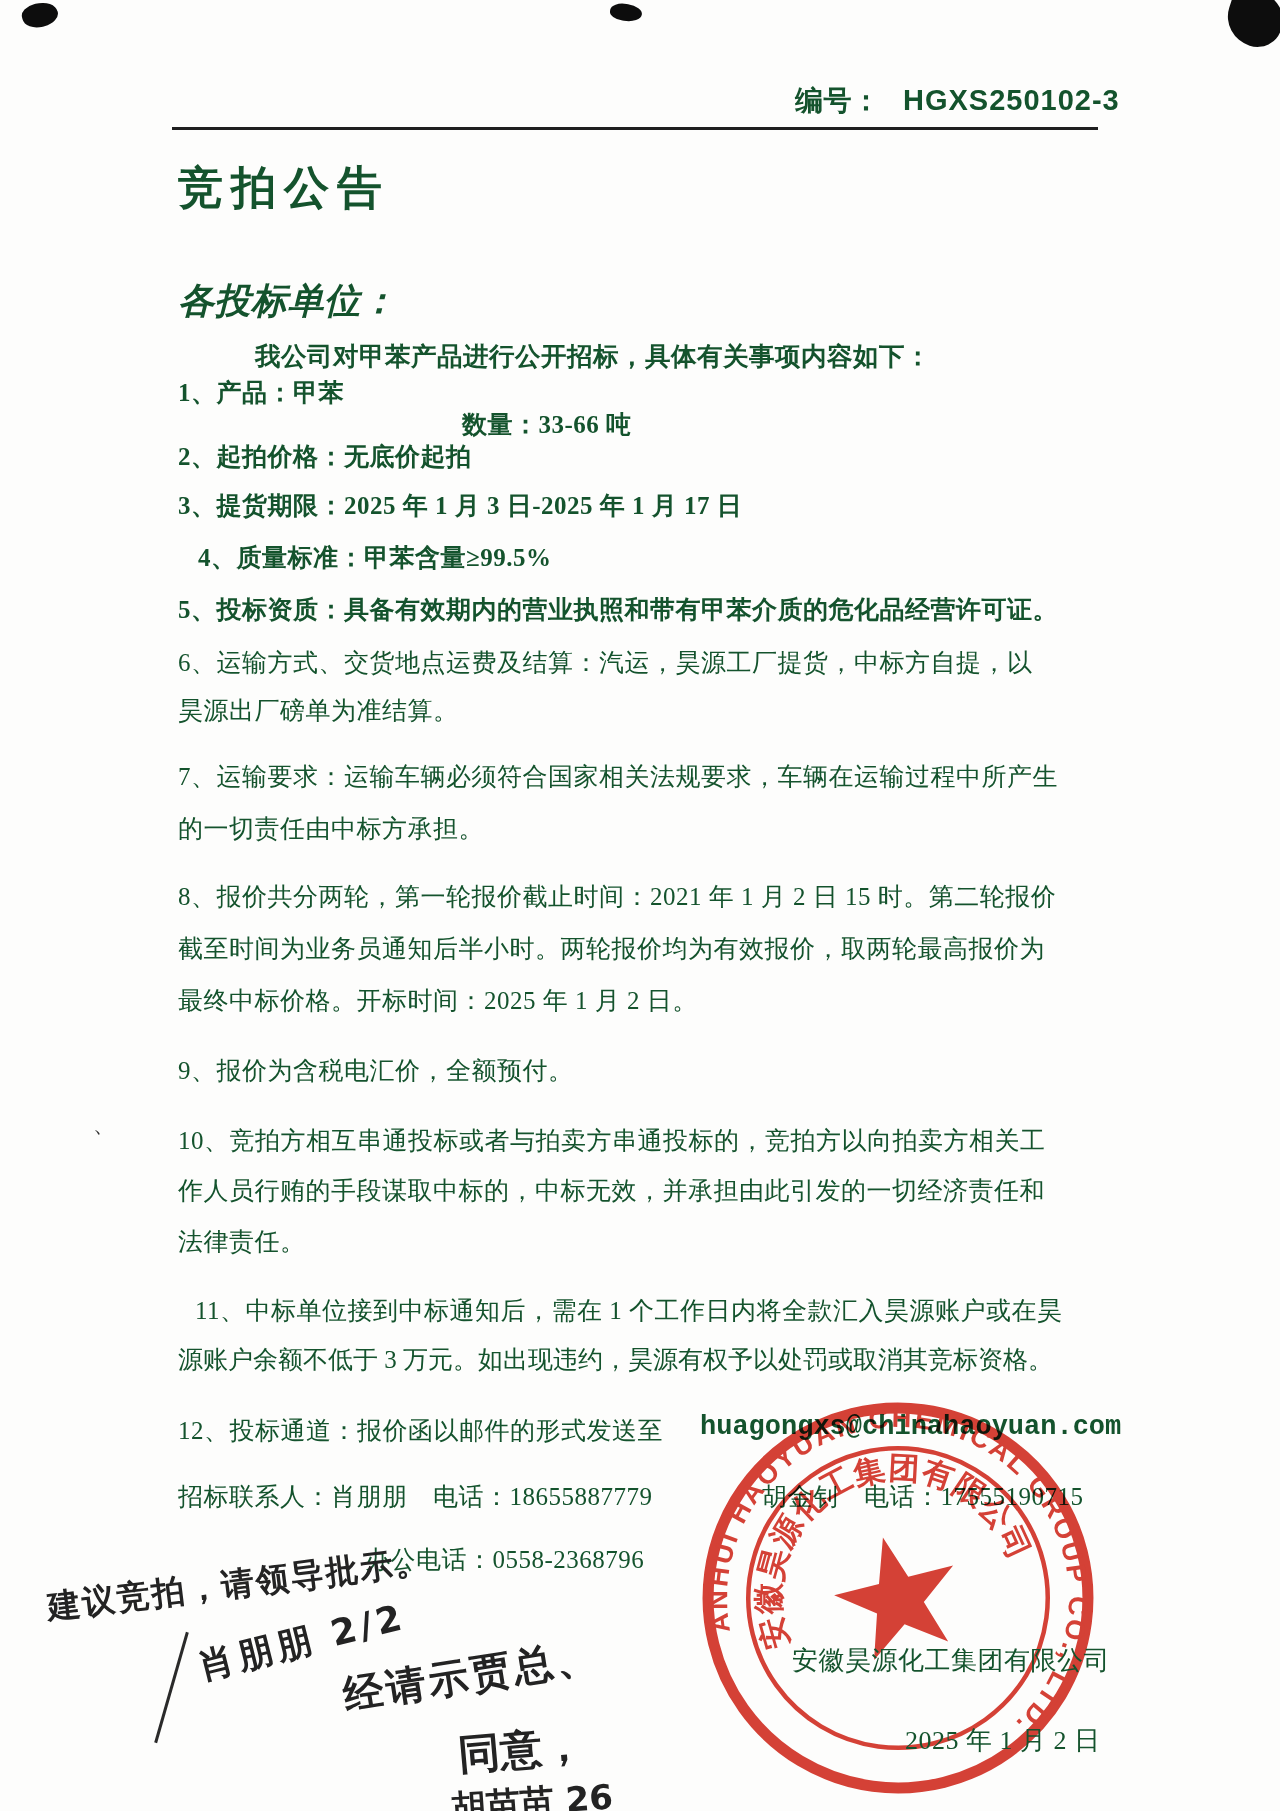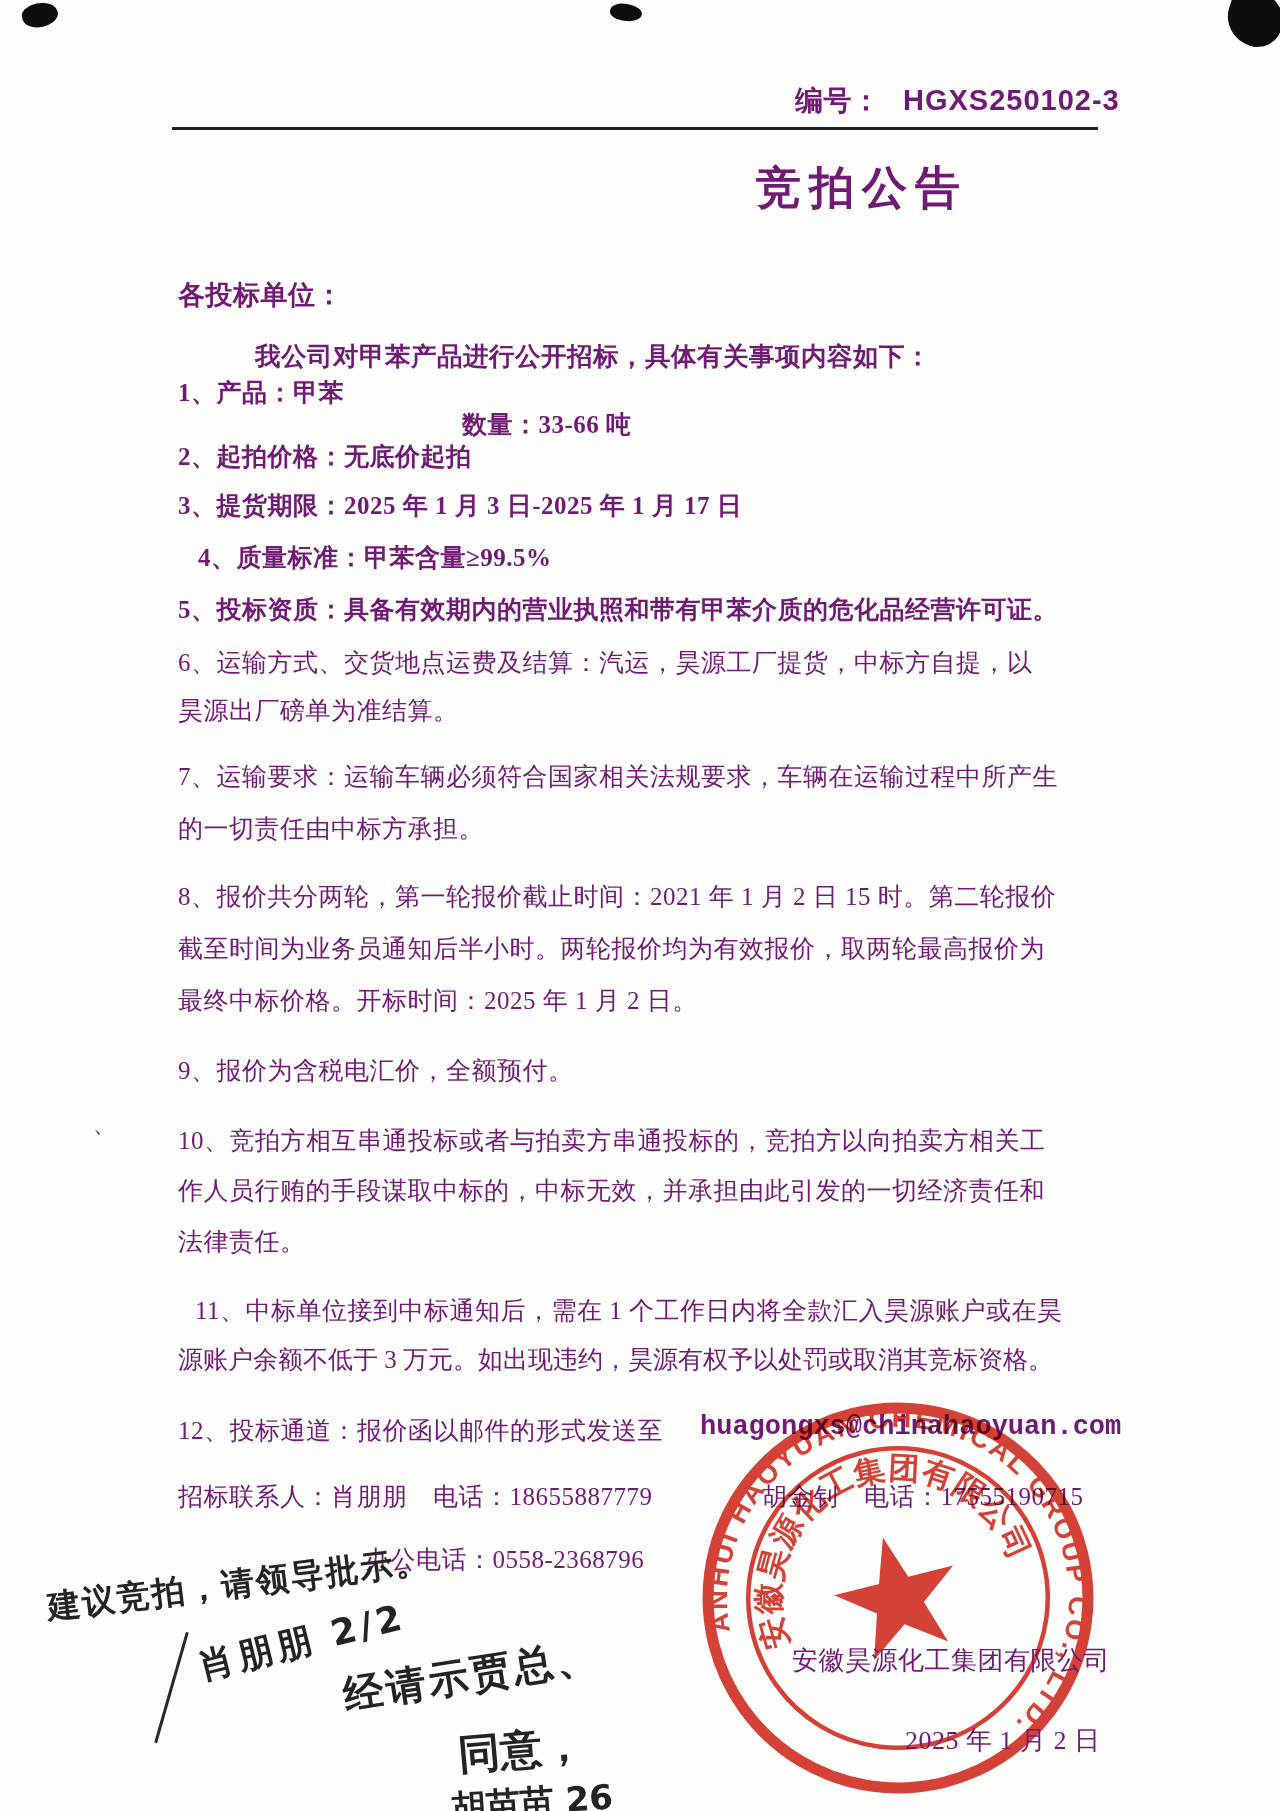--- a/index.html
+++ b/index.html
@@ -5,29 +5,29 @@
   html,body{margin:0;padding:0;background:#e8e8e8;}
   .page{
     position:relative;
     width:1280px;height:1811px;
     margin:0 auto;
     background:#fdfdfc;
     overflow:hidden;
     font-family:"Liberation Serif","DejaVu Serif",serif;
     color:#1b1b1b;
   }
-  .ln{position:absolute;white-space:nowrap;font-size:25px;letter-spacing:.5px;color:#701a75;}
+  .ln{position:absolute;white-space:nowrap;font-size:25px;letter-spacing:.5px;color:#14532d;}
   .b{font-weight:700;}
   
   .docno-label{left:795px;top:82px;font-family:"Liberation Sans","DejaVu Sans",sans-serif;font-size:28px;font-weight:700;}
   .docno-value{left:903px;top:84px;font-family:"Liberation Sans","DejaVu Sans",sans-serif;font-size:29px;font-weight:700;letter-spacing:1px;}
   .rule{position:absolute;left:172px;top:127px;width:926px;height:3px;background:#1f1f1f;}
-  .title{left:178px;top:158px;width:790px;text-align:right;font-size:45px;font-weight:700;letter-spacing:8px;}
+  .title{left:178px;top:158px;width:790px;text-align:left;font-size:45px;font-weight:700;letter-spacing:8px;}
   
-  .salutation{left:178px;top:277px;font-size:27px;}
+  .salutation{left:178px;top:277px;font-size:36px;font-style:italic;}
   .intro{left:255px;top:339px;font-size:25.5px;}
   .i1a{left:178px;top:376px;}
   .i1b{left:462px;top:388px;margin-top:20px;}
   .i2{left:178px;top:440px;text-align:center;}
   .i3{left:178px;top:489px;}
   .i4{left:178px;top:541px;margin-left:20px;}
   .i5{left:178px;top:593px;}
   .i6l1{left:178px;top:646px;}
   .i6l2{left:178px;top:694px;}
   .i7l1{left:178px;top:760px;}

